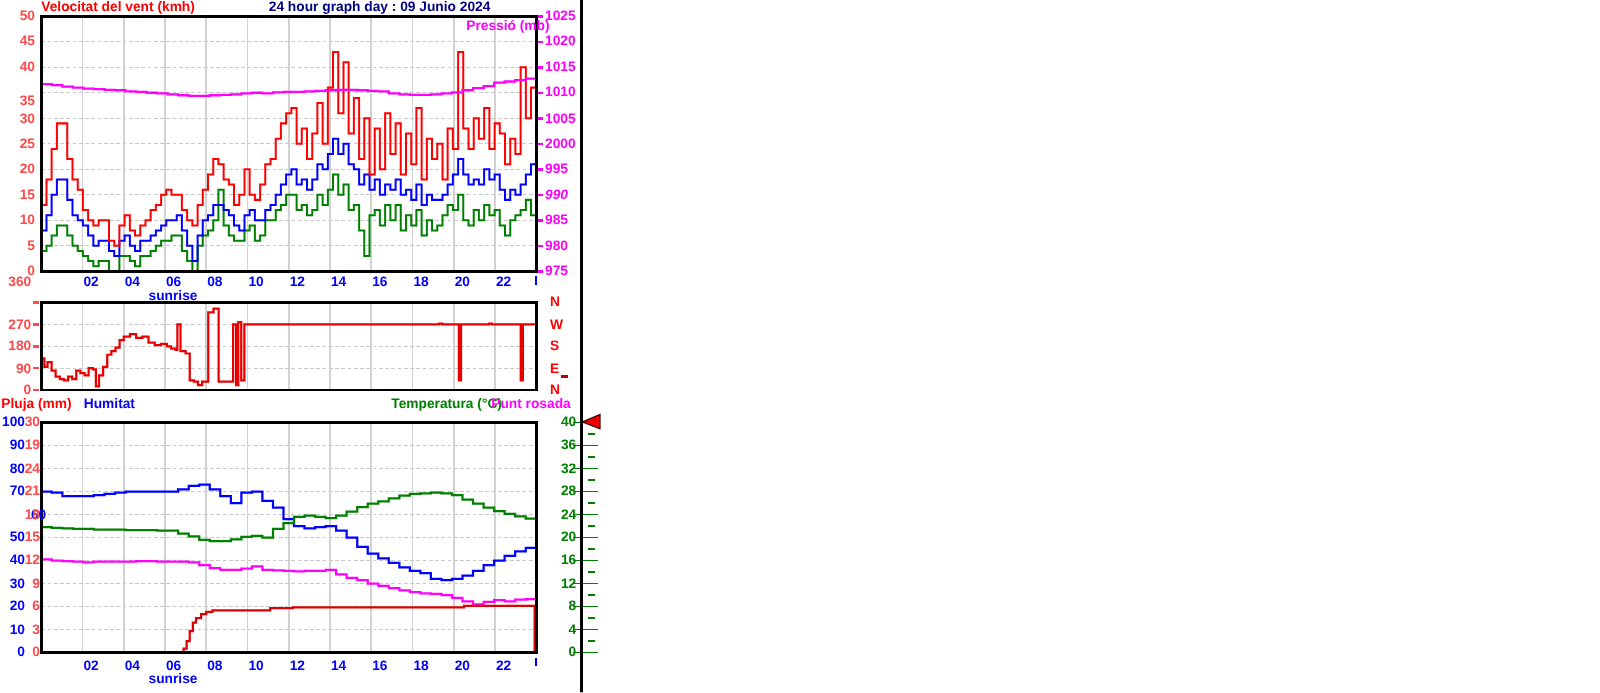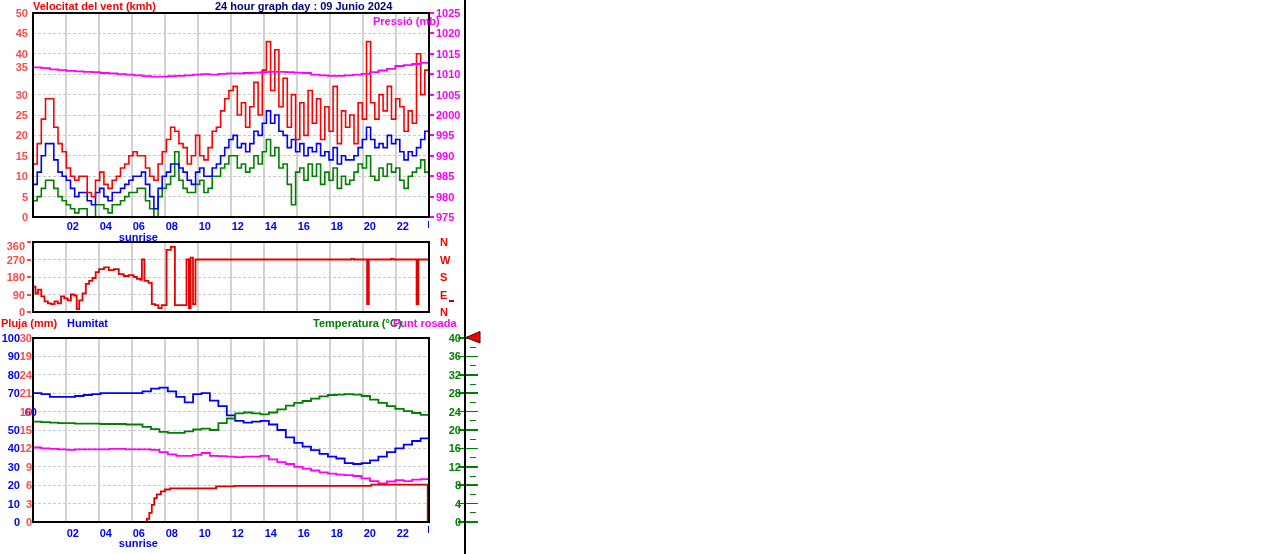--- a/index.html
+++ b/index.html
@@ -145,28 +145,28 @@
   <span class="lbl lblue center" style="left:106px;top:537px;width:52px">sunrise</span>
 
   <div id="labels">
       <span class="lbl lred right" style="left: 0px; top: 211px; width: 28px;">0</span>
       <span class="lbl lred right" style="left: 0px; top: 190.6px; width: 28px;">5</span>
       <span class="lbl lred right" style="left: 0px; top: 170.2px; width: 28px;">10</span>
       <span class="lbl lred right" style="left: 0px; top: 149.8px; width: 28px;">15</span>
       <span class="lbl lred right" style="left: 0px; top: 129.4px; width: 28px;">20</span>
       <span class="lbl lred right" style="left: 0px; top: 109px; width: 28px;">25</span>
       <span class="lbl lred right" style="left: 0px; top: 88.6px; width: 28px;">30</span>
-      <span class="lbl lred right" style="left: 0px; top: 61px; width: 28px;">35</span>
+      <span class="lbl lred right" style="left: 0px; top: 75px; width: 28px;">35</span>
       <span class="lbl lred right" style="left: 0px; top: 47.8px; width: 28px;">40</span>
       <span class="lbl lred right" style="left: 0px; top: 27.4px; width: 28px;">45</span>
       <span class="lbl lred right" style="left: 0px; top: 7px; width: 28px;">50</span>
       <span class="lbl lmag" style="left: 436px; top: 211px;">975</span>
       <span class="lbl lmag" style="left: 436px; top: 190.6px;">980</span>
       <span class="lbl lmag" style="left: 436px; top: 170.2px;">985</span>
-      <span class="lbl lmag" style="left: 436px; top: 149.8px;">990</span>
+      <span class="lbl lmag" style="left: 436px; top: 149.8px; font-style: italic;">990</span>
       <span class="lbl lmag" style="left: 436px; top: 129.4px;">995</span>
       <span class="lbl lmag" style="left: 436px; top: 109px;">2000</span>
       <span class="lbl lmag" style="left: 436px; top: 88.6px;">1005</span>
       <span class="lbl lmag" style="left: 436px; top: 68.2px;">1010</span>
       <span class="lbl lmag" style="left: 436px; top: 47.8px;">1015</span>
       <span class="lbl lmag" style="left: 436px; top: 27.4px;">1020</span>
       <span class="lbl lmag" style="left: 436px; top: 7px;">1025</span>
       <span class="lbl lblue center" style="left: 53px; top: 220px; width: 26px;">02</span>
       <span class="lbl lblue center" style="left: 86px; top: 220px; width: 26px;">04</span>
       <span class="lbl lblue center" style="left: 119px; top: 220px; width: 26px;">06</span>
@@ -175,21 +175,21 @@
       <span class="lbl lblue center" style="left: 218px; top: 220px; width: 26px;">12</span>
       <span class="lbl lblue center" style="left: 251px; top: 220px; width: 26px;">14</span>
       <span class="lbl lblue center" style="left: 284px; top: 220px; width: 26px;">16</span>
       <span class="lbl lblue center" style="left: 317px; top: 220px; width: 26px;">18</span>
       <span class="lbl lblue center" style="left: 350px; top: 220px; width: 26px;">20</span>
       <span class="lbl lblue center" style="left: 383px; top: 220px; width: 26px;">22</span>
       <span class="lbl lred right" style="left: 0px; top: 306px; width: 25px;">0</span>
       <span class="lbl lred right" style="left: 0px; top: 288.5px; width: 25px;">90</span>
       <span class="lbl lred right" style="left: 0px; top: 271px; width: 25px;">180</span>
       <span class="lbl lred right" style="left: 0px; top: 253.5px; width: 25px;">270</span>
-      <span class="lbl lred right" style="left: 0px; top: 240px; width: 25px;">360</span>
+      <span class="lbl lred right" style="left: 0px; top: 220px; width: 25px;">360</span>
       <span class="lbl lred2" style="left: 440px; top: 236px;">N</span>
       <span class="lbl lred2" style="left: 440px; top: 253.5px;">W</span>
       <span class="lbl lred2" style="left: 440px; top: 271px;">S</span>
       <span class="lbl lred2" style="left: 440px; top: 288.5px;">E</span>
       <span class="lbl lred2" style="left: 440px; top: 306px;">N</span>
       <span class="lbl lblue right" style="left: 0px; top: 516px; width: 20px;">0</span>
       <span class="lbl lblue right" style="left: 0px; top: 497.6px; width: 20px;">10</span>
       <span class="lbl lblue right" style="left: 0px; top: 479.2px; width: 20px;">20</span>
       <span class="lbl lblue right" style="left: 0px; top: 460.8px; width: 20px;">30</span>
       <span class="lbl lblue right" style="left: 0px; top: 442.4px; width: 20px;">40</span>

